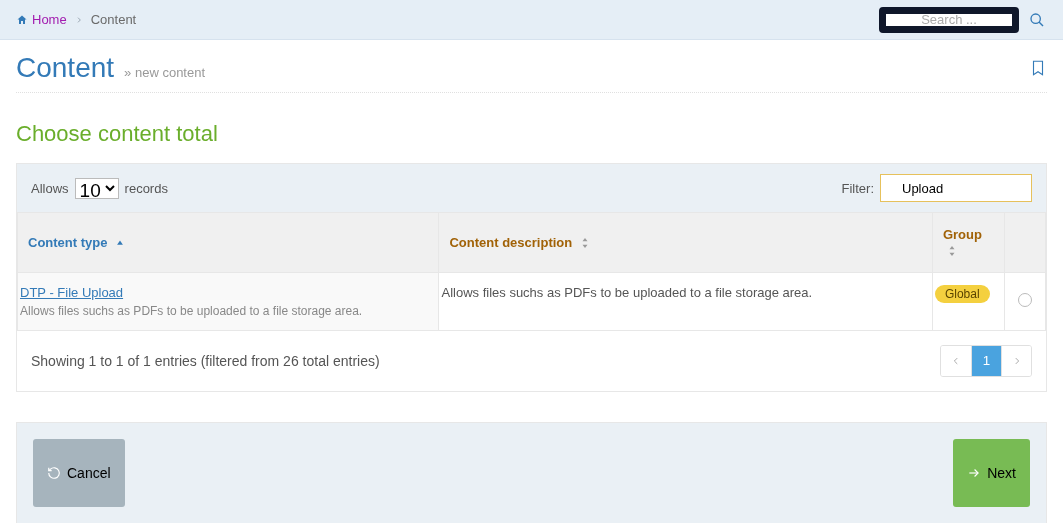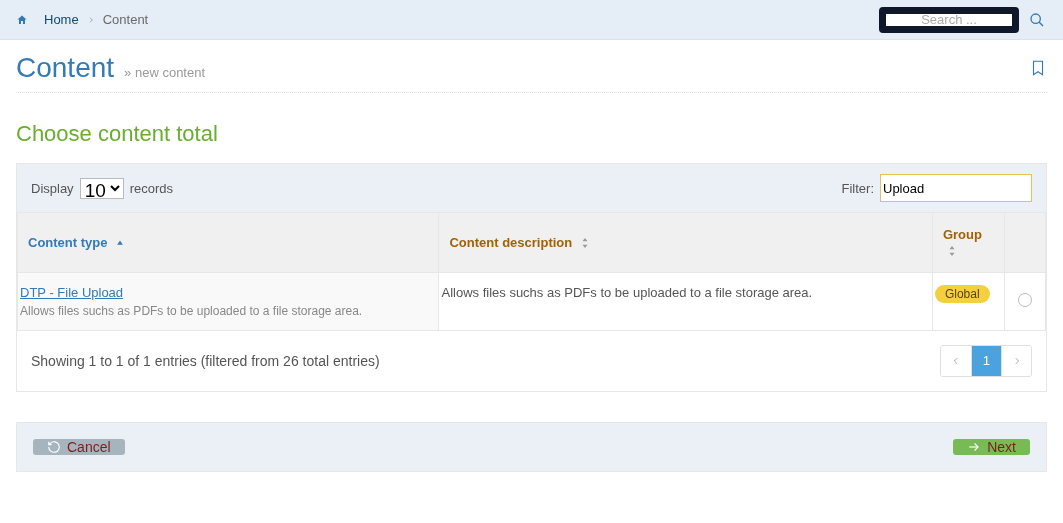--- a/index.html
+++ b/index.html
@@ -1,21 +1,21 @@
 <!DOCTYPE html>
 <html><head>
 <meta charset="utf-8">
 <style>
   * { box-sizing: border-box; }
   html, body { margin: 0; padding: 0; font-family: "Helvetica Neue", Helvetica, Arial, sans-serif; font-size: 14px; color: #555; background: #fff; }
   .wrap { width: 1063px; }
 
   .topbar { background: #e5eef6; height: 40px; display: flex; align-items: center; padding: 0 16px; justify-content: space-between; border-bottom: 1px solid #d6e2ee; }
   .breadcrumbs { display: flex; align-items: center; gap: 8px; font-size: 13px; color: #6a6a6a; }
-  .breadcrumbs a { color: #0c4a6e; text-decoration: none; display: inline-flex; align-items: center; gap: 16px; }
+  .breadcrumbs a { color: #a21caf; text-decoration: none; display: inline-flex; align-items: center; gap: 4px; }
   .sep { color: #9aa7b3; font-size: 10px; }
   .search-wrap { display: flex; align-items: center; gap: 8px; }
   .search-input { width: 140px; height: 26px; border: 7px solid #0f172a; border-radius: 4px; padding: 0 10px; font-size: 13px; text-align: center; color: #999; background: #fff; }
   .search-input::placeholder { color: #aaa; text-align: center; }
   .search-btn { color: #337ab7; background: none; border: none; cursor: pointer; padding: 2px; }
 
   .page { padding: 12px 16px 20px 16px; }
   .page-head { display: flex; align-items: center; justify-content: space-between; border-bottom: 1px dotted #e0e0e0; padding-bottom: 8px; }
   .title-group { display: flex; align-items: baseline; gap: 10px; }
   h1 { font-size: 28px; color: #337ab7; font-weight: 400; margin: 0; }
@@ -23,21 +23,21 @@
   .sub-link .raquo { color: #999; }
   .bookmark { color: #337ab7; }
 
   h2 { font-size: 22px; font-weight: 400; color: #6aae2b; margin: 28px 0 16px 0; }
 
   .panel { border: 1px solid #e7e7e7; }
   .panel-head { background: #eaf0f5; padding: 10px 14px; display: flex; align-items: center; justify-content: space-between; }
   .records { display: flex; align-items: center; gap: 6px; color: #555; font-size: 13px; }
   .records select { height: 21px; border: 1px solid #bbb; font-size: 19px; background: #fff; }
   .filter { display: flex; align-items: center; gap: 6px; font-size: 13px; }
-  .filter input { height: 28px; width: 152px; border: 1px solid #e6c15c; padding: 0 2px; font-size: 13px; background: #fff; }
+  .filter input { height: 28px; width: 152px; border: 1px solid #e6c15c; padding: 0 21px; font-size: 13px; background: #fff; }
 
   table { width: 100%; border-collapse: collapse; }
   th { background: #f0f0f0; text-align: left; font-weight: 700; color: #a16207; padding: 14px 10px; border: 1px solid #e7e7e7; font-size: 13px; }
   th.sorted { color: #337ab7; }
   .sort-icons { display: inline-block; vertical-align: middle; margin-left: 4px; }
   td { padding: 12px 2px; border: 1px solid #e7e7e7; font-size: 13px; vertical-align: top; color: #555; }
   td.ct { background: #f9f9f9; }
   .ct-title { color: #337ab7; text-decoration: underline; display: inline-block; margin-bottom: 4px; }
   .ct-sub { font-size: 12px; color: #888; }
   .badge { display: inline-block; background: #f4d03f; color: #5a4400; border-radius: 10px; padding: 2px 10px; font-size: 12px; }
@@ -45,21 +45,21 @@
   .radio-c { width: 14px; height: 14px; border-radius: 50%; border: 1px solid #bbb; display: inline-block; }
 
   .panel-foot { display: flex; align-items: center; justify-content: space-between; padding: 14px; background: #fff; gap: 38px; }
   .summary { color: #555; font-size: 14px; }
   .pager { display: flex; border: 1px solid #e0e0e0; border-radius: 3px; overflow: hidden; }
   .pager button { width: 30px; height: 30px; border: none; background: #fff; color: #999; cursor: pointer; display: flex; align-items: center; justify-content: center; }
   .pager button + button { border-left: 1px solid #e0e0e0; }
   .pager .active { background: #4aa3df; color: #fff; }
 
   .actions { margin-top: 30px; background: #eaf0f5; padding: 16px; display: flex; justify-content: space-between; border: 1px solid #e7e7e7; }
-  .btn { border: none; border-radius: 3px; padding: 0 14px; font-size: 14px; color: #7f1d1d; cursor: pointer; display: inline-flex; align-items: center; gap: 6px; }
+  .btn { border: none; border-radius: 3px; padding: 26px 14px; font-size: 14px; color: #000000; cursor: pointer; display: inline-flex; align-items: center; gap: 6px; }
   .btn-cancel { background: #a6b4bd; }
   .btn-next { background: #78bb54; }
 
   svg { display: block; }
 </style>
 </head>
 <body>
 
 <div class="wrap">
   <div class="topbar">
@@ -106,21 +106,21 @@
             <path d="M6 3h12v18l-6-4-6 4z"></path>
           </svg>
       </span>
     </div>
 
     <h2>Choose content total</h2>
 
     <div class="panel">
       <div class="panel-head">
         <div class="records">
-          <span>Display</span>
+          <span>Allows</span>
           <select>
             <option>10</option>
           </select>
           <span>records</span>
         </div>
         <div class="filter">
           <span>Filter:</span>
           <input value="Upload" style="">
         </div>
       </div>

